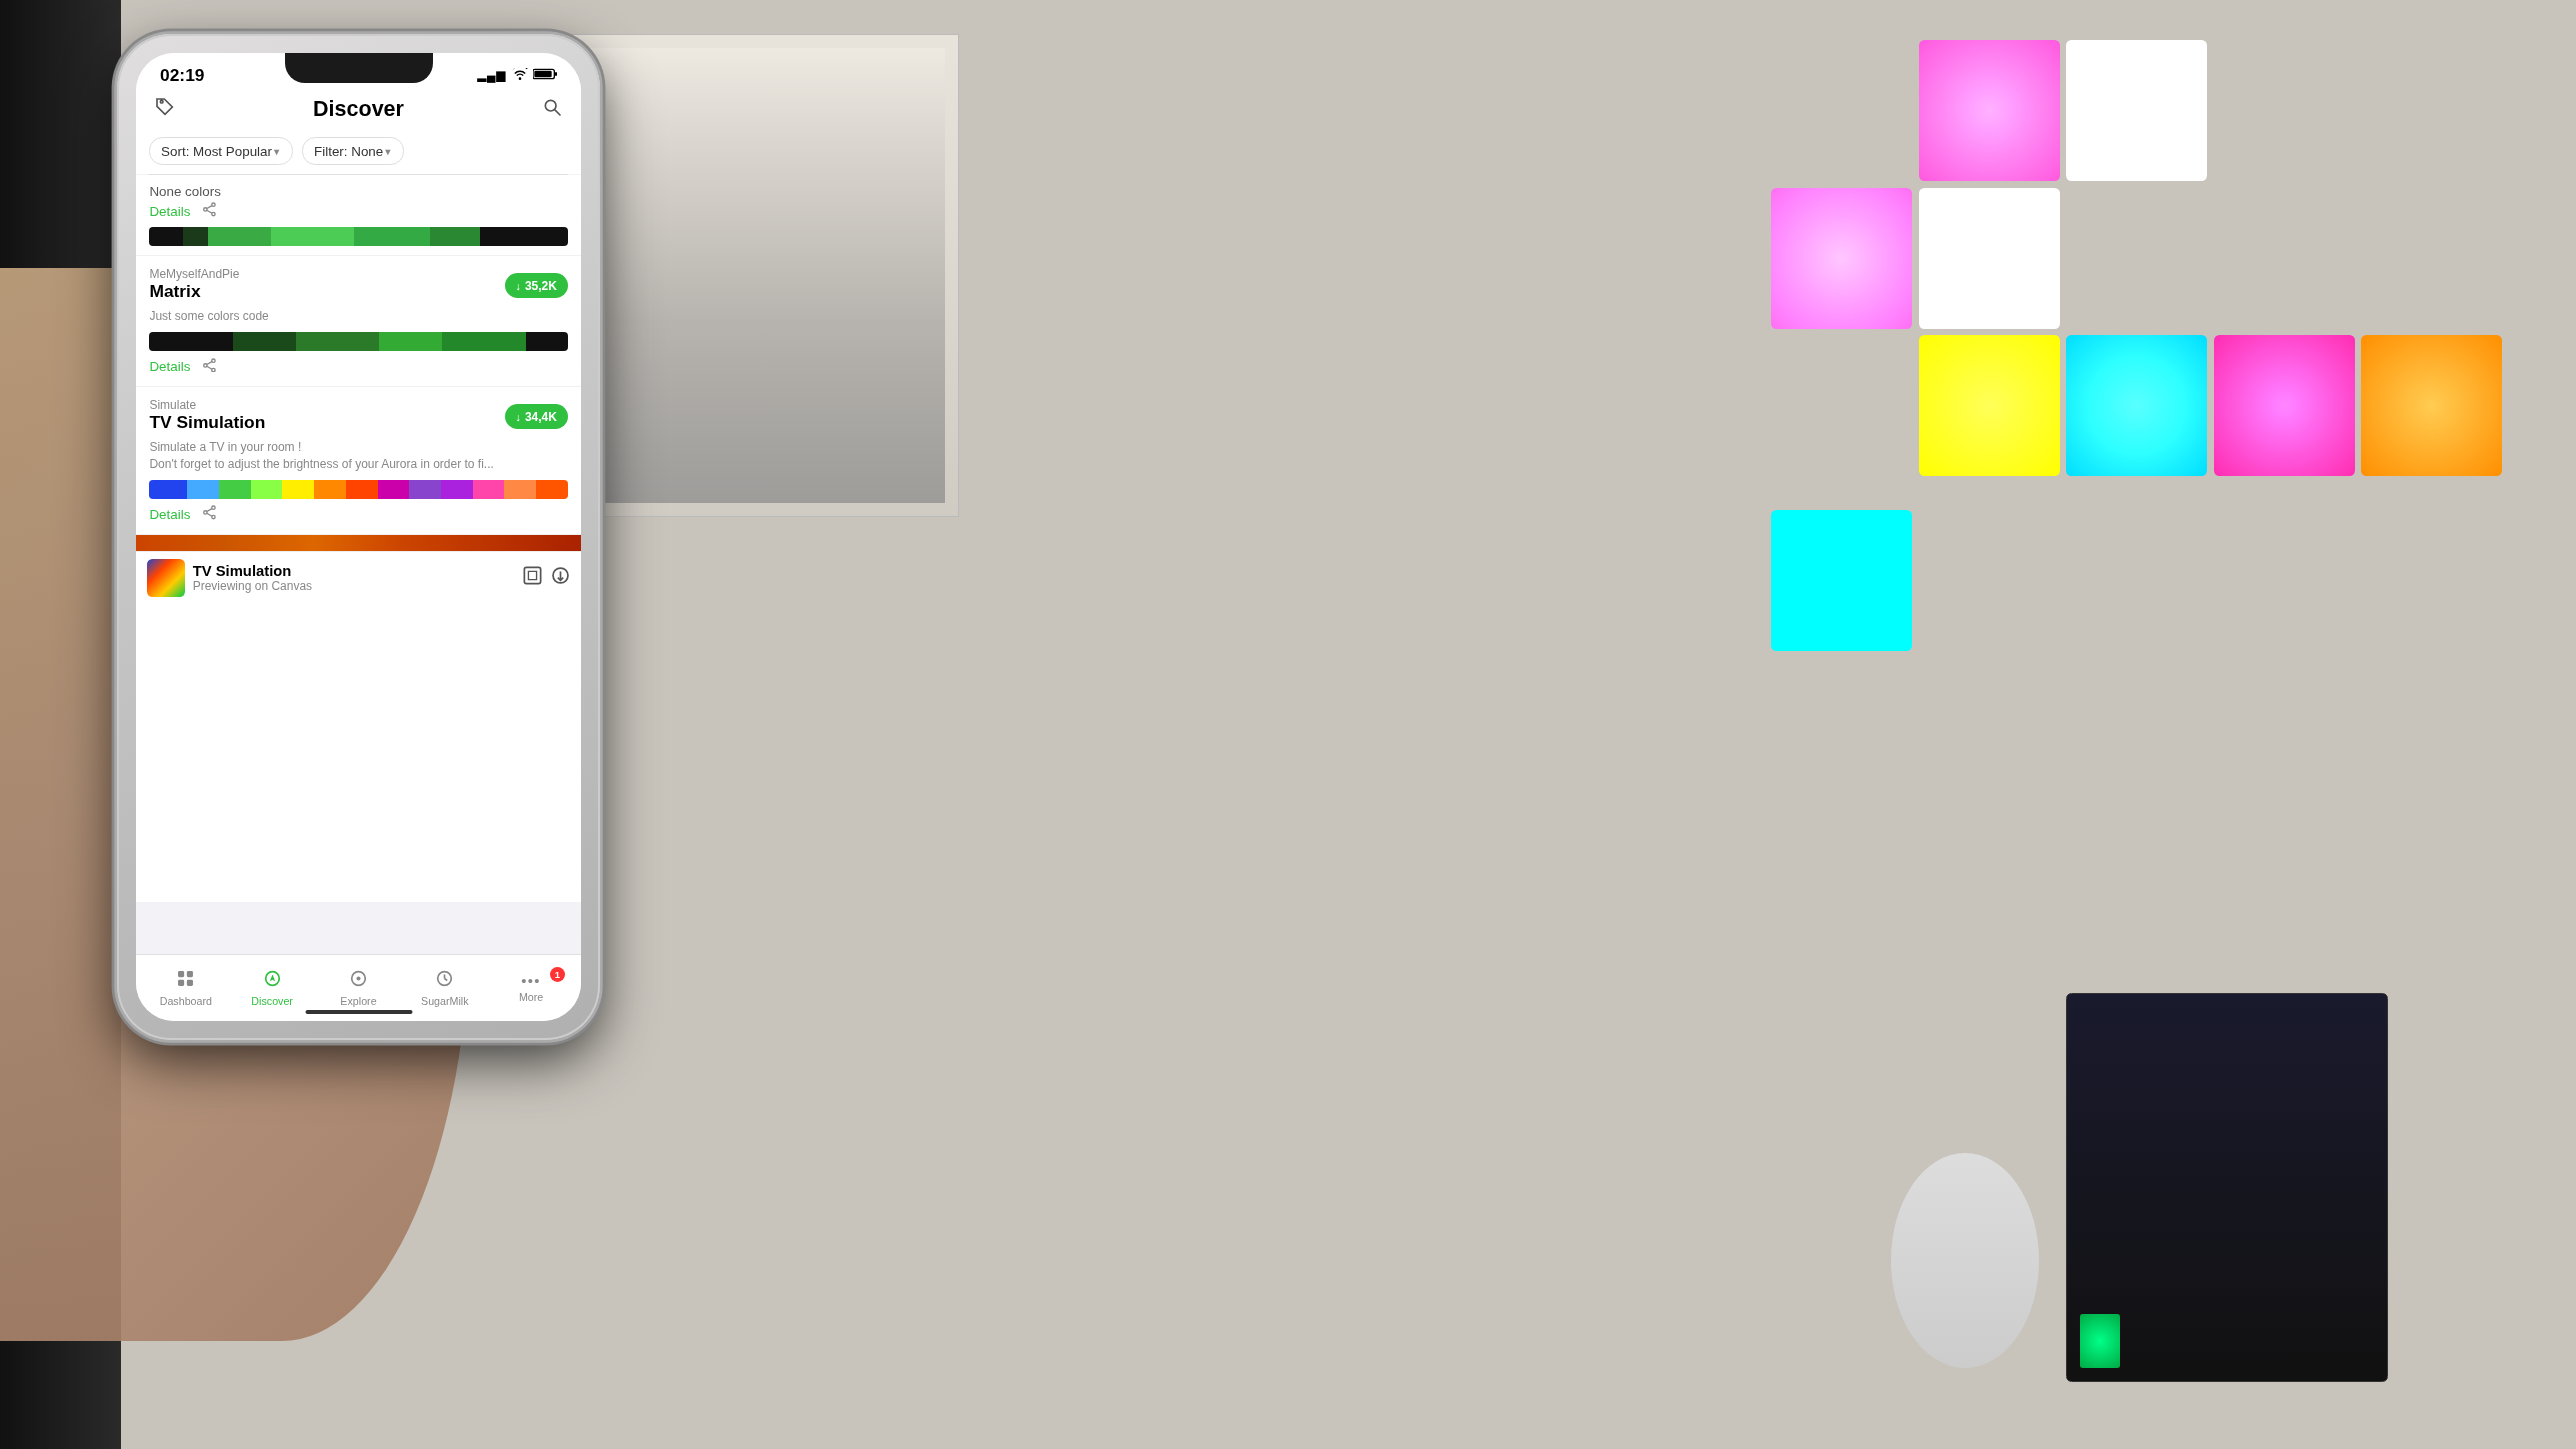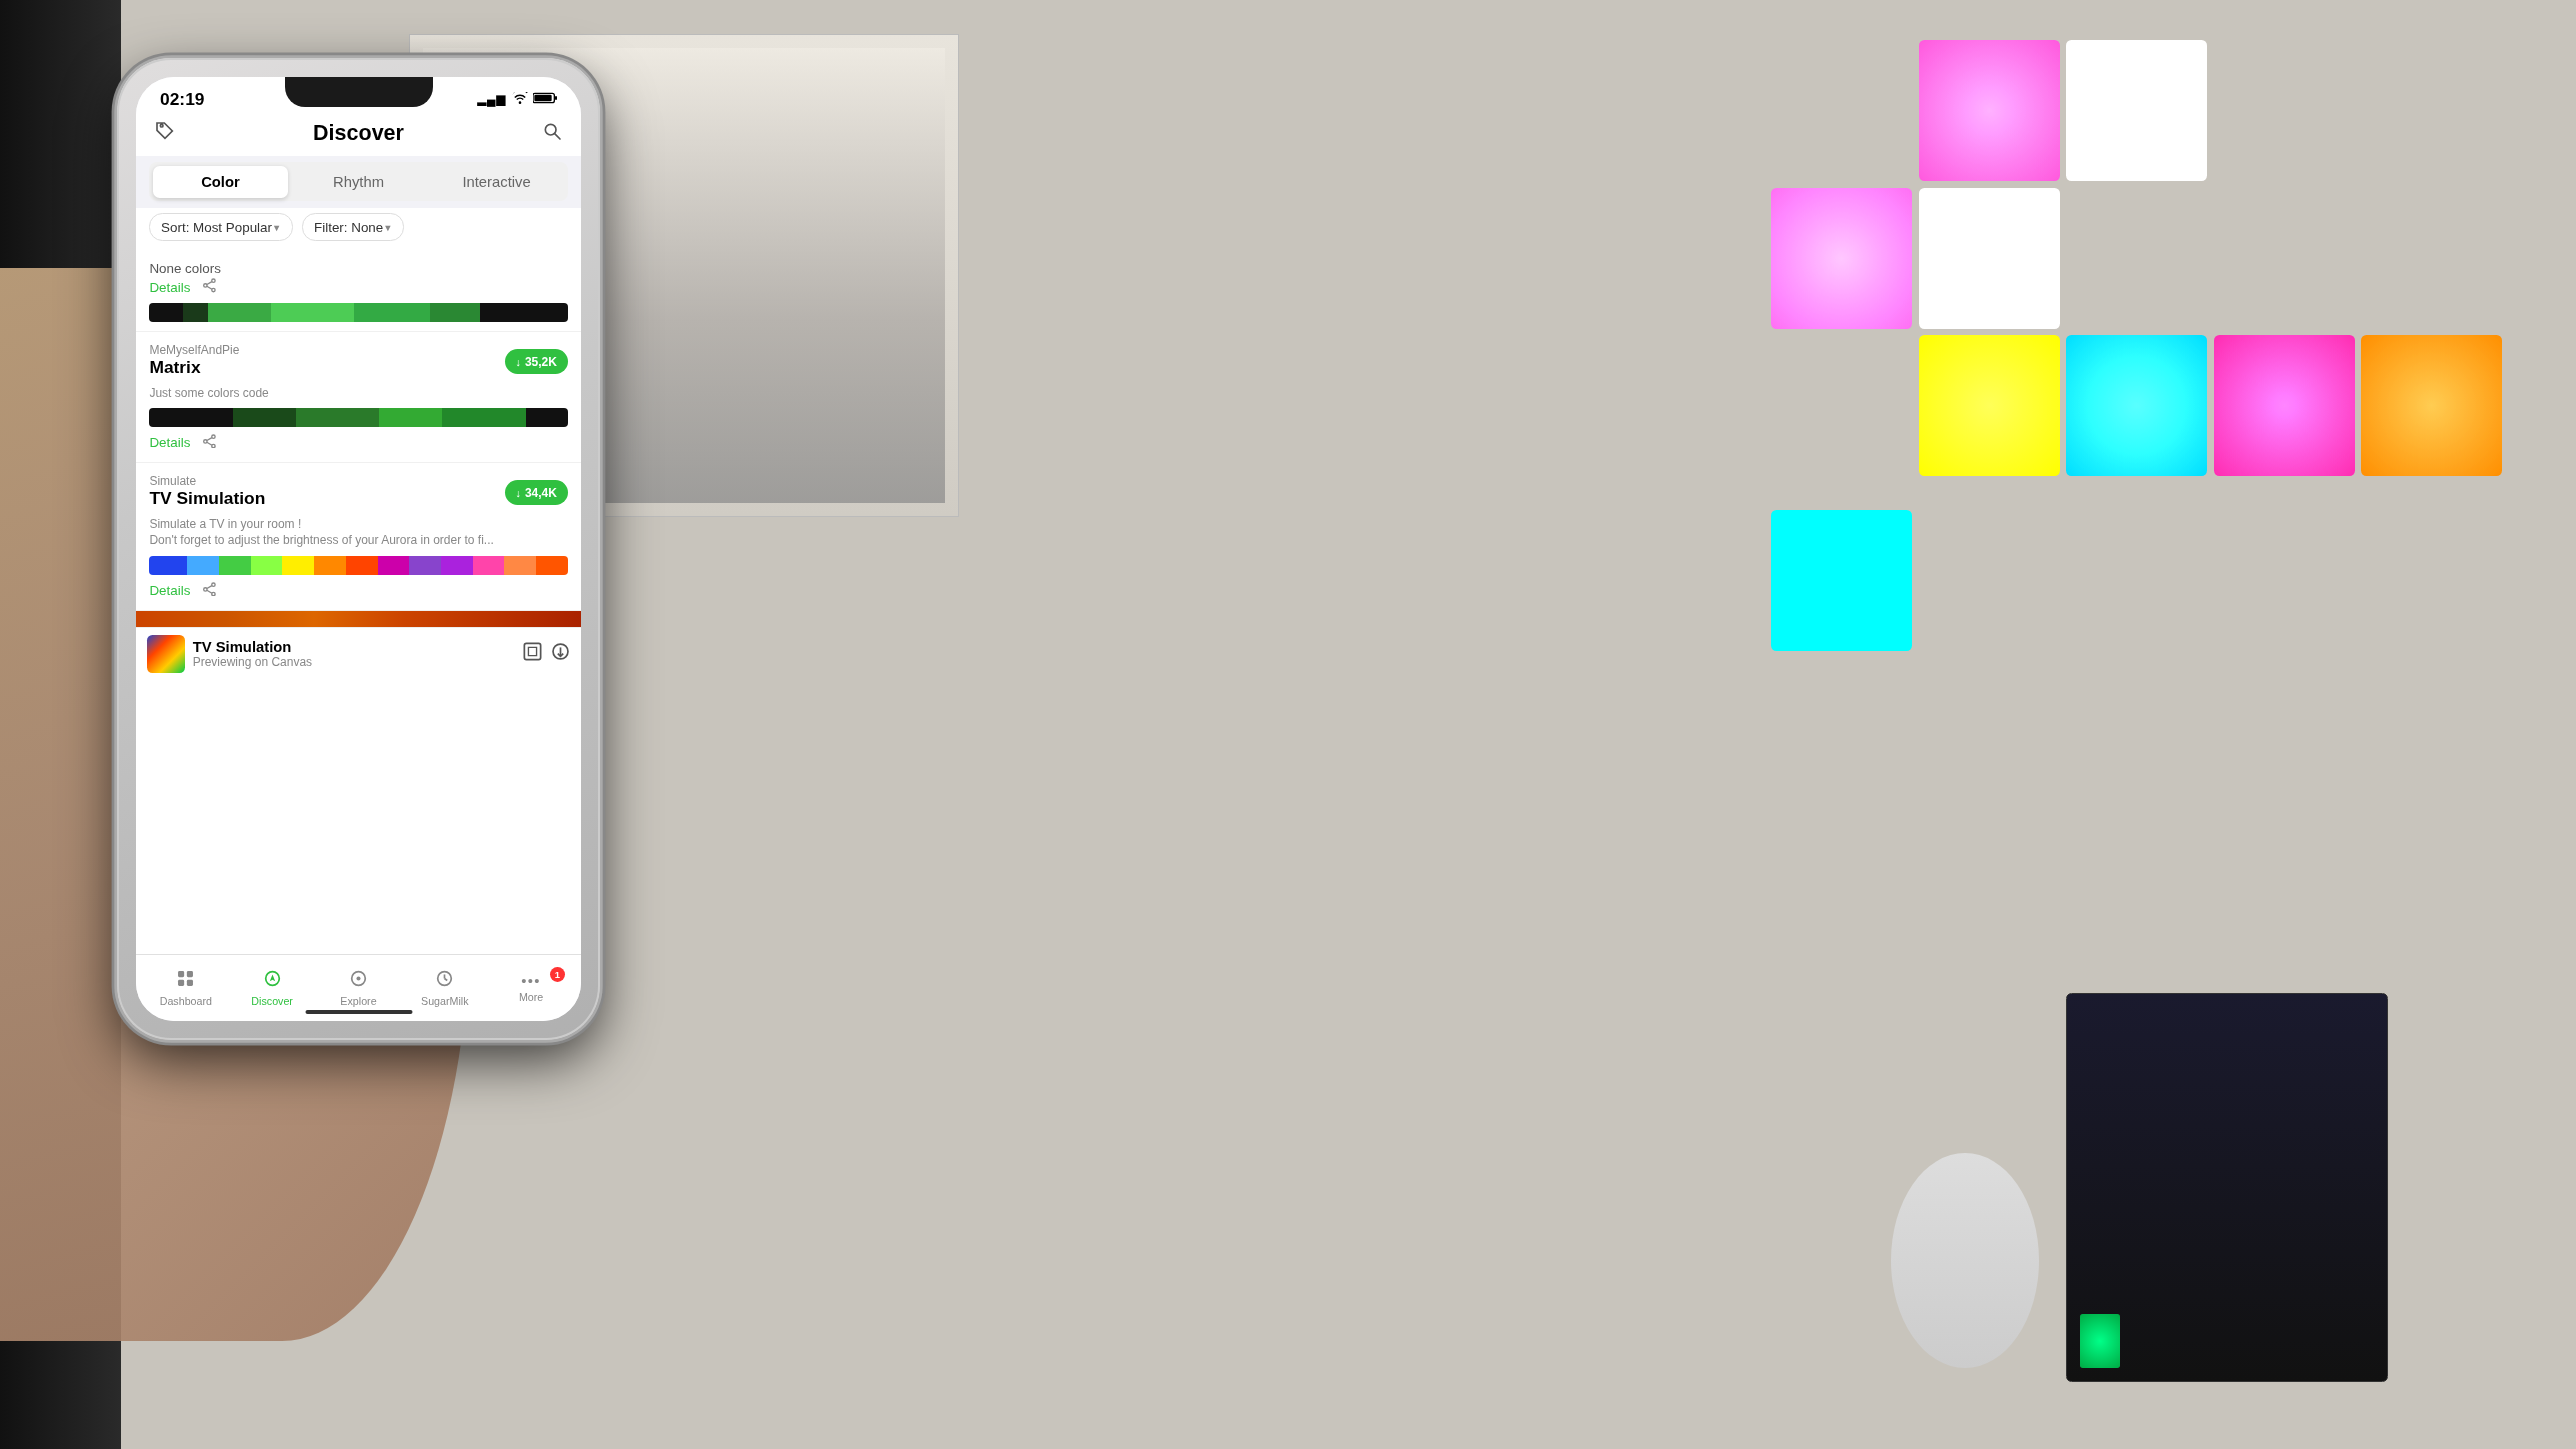--- a/index.html
+++ b/index.html
@@ -125,21 +125,20 @@
     .phone-frame {
       position: absolute;
       inset: 0;
       background: linear-gradient(160deg, #e0dede 0%, #c8c8c8 40%, #b0b0b0 100%);
       border-radius: 54px;
       box-shadow:
         0 0 0 2.7px #aaa,
         0 0 0 5.4px #888,
         0 20px 54px rgba(0,0,0,0.7),
         inset 0 0 0 2px #ccc;
-      margin-top: 24px;
     }
 
     
     .phone-screen {
       position: absolute;
       top: 19px;
       left: 19px;
       right: 19px;
       bottom: 19px;
       background: #f2f2f7;
@@ -484,25 +483,20 @@
         </span>
         <span class="header-title">Discover</span>
         <span class="header-search">
           <svg width="20" height="20" viewBox="0 0 30 30">
               <circle cx="13" cy="13" r="8" fill="none" stroke="#555" stroke-width="2.5"></circle>
               <line x1="19" y1="19" x2="27" y2="27" stroke="#555" stroke-width="2.5" stroke-linecap="round"></line>
             </svg>
         </span>
       </div>
 
-      <div class="tab-selector">
-        <div class="tab-item active">Color</div>
-        <div class="tab-item">Rhythm</div>
-        <div class="tab-item">Interactive</div>
-      </div>
 
       <div class="filter-row">
         <div class="filter-select">
           <span>Sort: Most Popular</span>
           <span class="filter-arrow">▼</span>
         </div>
         <div class="filter-select">
           <span>Filter: None</span>
           <span class="filter-arrow">▼</span>
         </div>

